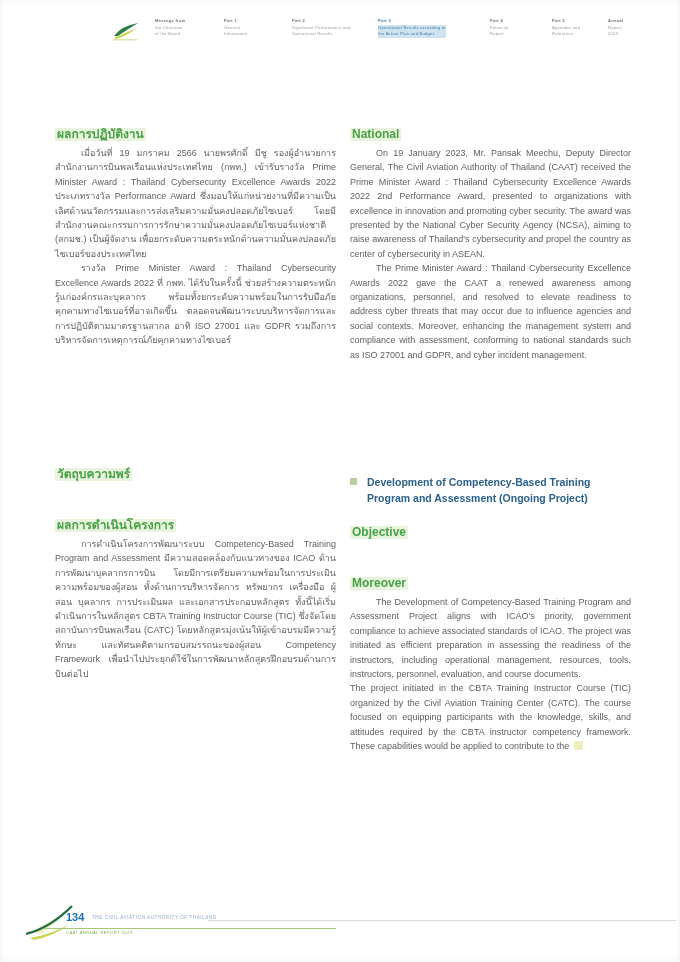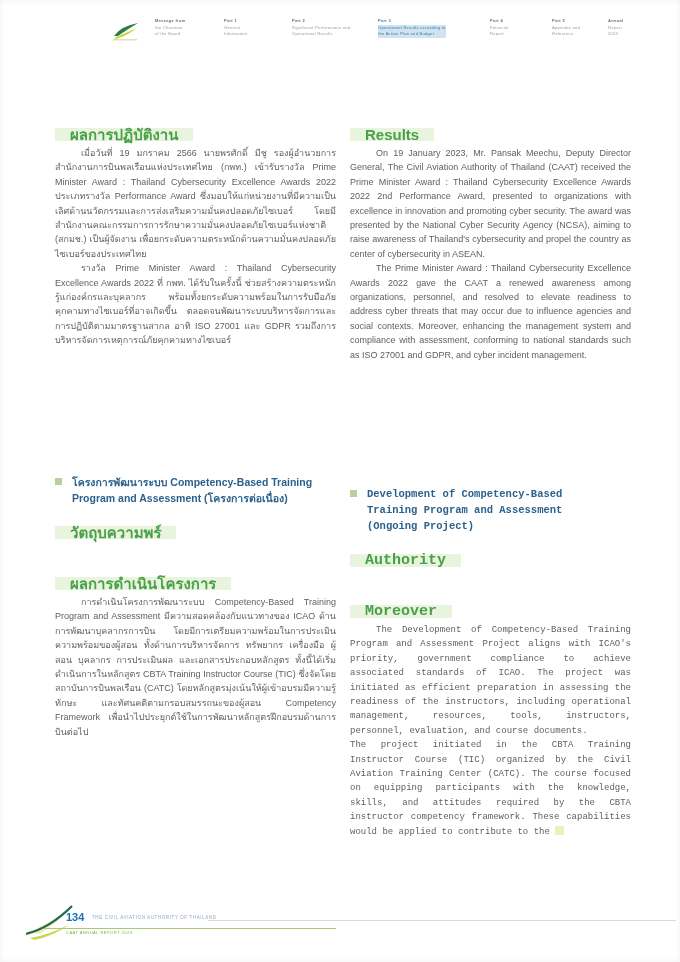--- a/index.html
+++ b/index.html
@@ -17,22 +17,22 @@
   .rh-line{display:block;font-size:4px;line-height:6.5px;color:#9a9a9a;
     letter-spacing:.3px;white-space:nowrap;}
   .rh-line.first{color:#6f6f6f;font-weight:bold;}
   .rh-item.active .rh-line{color:#3d7ba8;}
   .rh-item.active .rh-line.hl{background:#cfe3f1;}
   
   .block{position:absolute;width:281px;font-size:9px;line-height:14.4px;
     color:#5f5f5f;text-align:justify;}
   .block p{margin:0;text-indent:26px;}
   .block p + p{}
-  .chip{display:inline-block;font-size:15px;font-weight:bold;color:#49a147;
-    background:#e9f4de;padding:0 15px;line-height:13px;margin:0 0 5px 0;
+  .chip{display:inline-block;font-size:12px;font-weight:bold;color:#49a147;
+    background:#e9f4de;padding:0 2px;line-height:13px;margin:0 0 5px 0;
     text-indent:0;}
   .chip2{margin-top:33px;}
   .sec-head{position:relative;font-size:10.5px;font-weight:bold;color:#2b618c;
     line-height:16px;text-align:left;padding-left:17px;margin:6px 0 20px 0;
     width:250px;}
   .bullet{position:absolute;left:0;top:4px;width:7px;height:7px;
     background:#b9cfa2;}
   .end-marker{display:inline-block;width:9px;height:9px;background:#f0eebd;
     margin-left:5px;vertical-align:-1px;}
   
@@ -96,41 +96,37 @@
   </div>
 </div>
 
 <div class="block" style="left:55px;top:128px;">
   <span class="chip">ผลการปฏิบัติงาน</span><br>
   <p>เมื่อวันที่ 19 มกราคม 2566 นายพรศักดิ์ มีชู รองผู้อำนวยการ สำนักงานการบินพลเรือนแห่งประเทศไทย (กพท.) เข้ารับรางวัล Prime Minister Award : Thailand Cybersecurity Excellence Awards 2022 ประเภทรางวัล Performance Award ซึ่งมอบให้แก่หน่วยงานที่มีความเป็นเลิศด้านนวัตกรรมและการส่งเสริมความมั่นคงปลอดภัยไซเบอร์ โดยมีสำนักงานคณะกรรมการการรักษาความมั่นคงปลอดภัยไซเบอร์แห่งชาติ (สกมช.) เป็นผู้จัดงาน เพื่อยกระดับความตระหนักด้านความมั่นคงปลอดภัยไซเบอร์ของประเทศไทย</p>
   <p>รางวัล Prime Minister Award : Thailand Cybersecurity Excellence Awards 2022 ที่ กพท. ได้รับในครั้งนี้ ช่วยสร้างความตระหนักรู้แก่องค์กรและบุคลากร พร้อมทั้งยกระดับความพร้อมในการรับมือภัยคุกคามทางไซเบอร์ที่อาจเกิดขึ้น ตลอดจนพัฒนาระบบบริหารจัดการและการปฏิบัติตามมาตรฐานสากล อาทิ ISO 27001 และ GDPR รวมถึงการบริหารจัดการเหตุการณ์ภัยคุกคามทางไซเบอร์</p>
 </div>
 
 <div class="block" style="left:350px;top:128px;">
-  <span class="chip">Results</span><br>
+  <span class="chip">National</span><br>
   <p>On 19 January 2023, Mr. Pansak Meechu, Deputy Director General, The Civil Aviation Authority of Thailand (CAAT) received the Prime Minister Award : Thailand Cybersecurity Excellence Awards 2022 2nd Performance Award, presented to organizations with excellence in innovation and promoting cyber security. The award was presented by the National Cyber Security Agency (NCSA), aiming to raise awareness of Thailand's cybersecurity and propel the country as center of cybersecurity in ASEAN.</p>
   <p>The Prime Minister Award : Thailand Cybersecurity Excellence Awards 2022 gave the CAAT a renewed awareness among organizations, personnel, and resolved to elevate readiness to address cyber threats that may occur due to influence agencies and social contexts. Moreover, enhancing the management system and compliance with assessment, conforming to national standards such as ISO 27001 and GDPR, and cyber incident management.</p>
 </div>
 
 <div class="block" style="left:55px;top:468px;">
-  <div class="sec-head">
-    <span class="bullet"></span>
-    <span>โครงการพัฒนาระบบ Competency-Based Training Program and Assessment (โครงการต่อเนื่อง)</span>
-  </div>
   <span class="chip">วัตถุบความพร์</span><br>
   <span class="chip chip2">ผลการดำเนินโครงการ</span><br>
   <p>การดำเนินโครงการพัฒนาระบบ Competency-Based Training Program and Assessment มีความสอดคล้องกับแนวทางของ ICAO ด้านการพัฒนาบุคลากรการบิน โดยมีการเตรียมความพร้อมในการประเมินความพร้อมของผู้สอน ทั้งด้านการบริหารจัดการ ทรัพยากร เครื่องมือ ผู้สอน บุคลากร การประเมินผล และเอกสารประกอบหลักสูตร ทั้งนี้ได้เริ่มดำเนินการในหลักสูตร CBTA Training Instructor Course (TIC) ซึ่งจัดโดยสถาบันการบินพลเรือน (CATC) โดยหลักสูตรมุ่งเน้นให้ผู้เข้าอบรมมีความรู้ ทักษะ และทัศนคติตามกรอบสมรรถนะของผู้สอน Competency Framework เพื่อนำไปประยุกต์ใช้ในการพัฒนาหลักสูตรฝึกอบรมด้านการบินต่อไป</p>
 </div>
 
-<div class="block" style="left:350px;top:480px;font-family:Liberation Mono, monospace;">
+<div class="block" style="left:350px;top:468px;">
   <div class="sec-head">
     <span class="bullet"></span>
     <span>Development of Competency-Based Training Program and Assessment (Ongoing Project)</span>
   </div>
-  <span class="chip">Authority</span><br>
+  <span class="chip">Objective</span><br>
   <span class="chip chip2">Moreover</span><br>
   <p>The Development of Competency-Based Training Program and Assessment Project aligns with ICAO's priority, government compliance to achieve associated standards of ICAO. The project was initiated as efficient preparation in assessing the readiness of the instructors, including operational management, resources, tools, instructors, personnel, evaluation, and course documents.</p>
   <p style="margin-top:0;text-indent:0;"><span>The project initiated in the CBTA Training Instructor Course (TIC) organized by the Civil Aviation Training Center (CATC). The course focused on equipping participants with the knowledge, skills, and attitudes required by the CBTA instructor competency framework. These capabilities would be applied to contribute to the</span><span class="end-marker"></span></p>
 </div>
 
 <div class="footer">
   <svg class="swoosh" width="78" height="48" viewBox="0 0 78 48">
     <path d="M2 34 Q20 28 44 10 Q30 26 14 36 Z" fill="#f0edbe"></path>
     <path d="M0 36 Q24 30 46 8" fill="none" stroke="#1e6b45" stroke-width="2.2"></path>
     <path d="M4 40 Q26 36 44 26 Q28 38 8 42 Z" fill="#c9d64e"></path>

